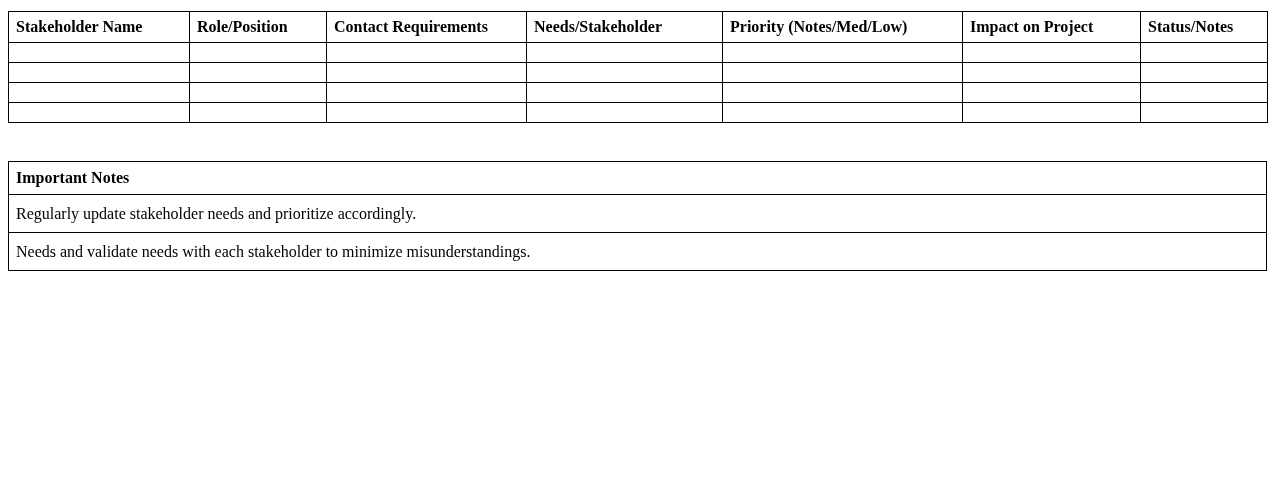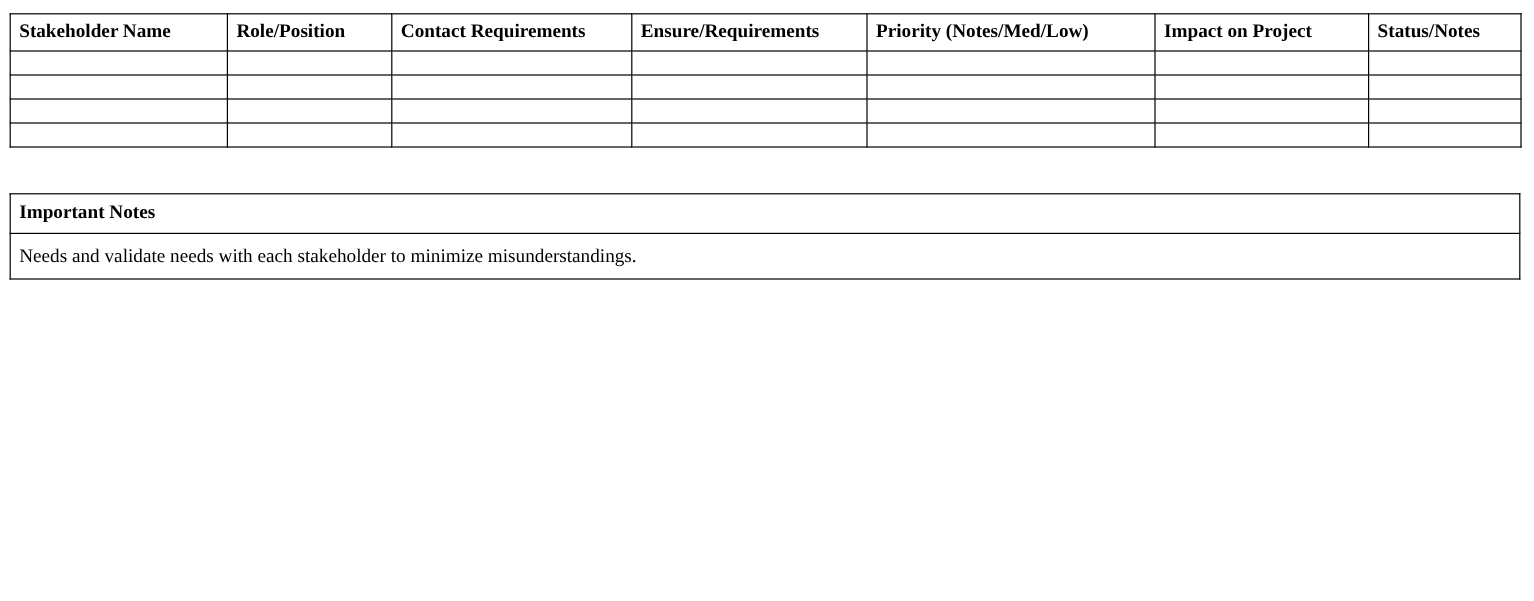--- a/index.html
+++ b/index.html
@@ -73,21 +73,21 @@
       <col style="width:196px">
       <col style="width:240px">
       <col style="width:178px">
       <col style="width:127px">
     </colgroup>
     <thead>
       <tr>
         <th>Stakeholder Name</th>
         <th>Role/Position</th>
         <th>Contact Requirements</th>
-        <th>Ensure/Requirements</th>
+        <th>Needs/Stakeholder</th>
         <th>Priority (Notes/Med/Low)</th>
         <th>Impact on Project</th>
         <th>Status/Notes</th>
       </tr>
     </thead>
     <tbody>
       <tr>
         <td class="empty-cell"></td>
         <td class="empty-cell"></td>
         <td class="empty-cell"></td>
@@ -125,18 +125,21 @@
       </tr>
     </tbody>
   </table>
 
   <table class="notes-table">
     <tbody>
       <tr>
         <td class="notes-header-cell">Important Notes</td>
       </tr>
       <tr>
+        <td class="note-cell">Regularly update stakeholder needs and prioritize accordingly.</td>
+      </tr>
+      <tr>
         <td class="note-cell">Needs and validate needs with each stakeholder to minimize misunderstandings.</td>
       </tr>
     </tbody>
   </table>
 
 </div>
 
 </body></html>

